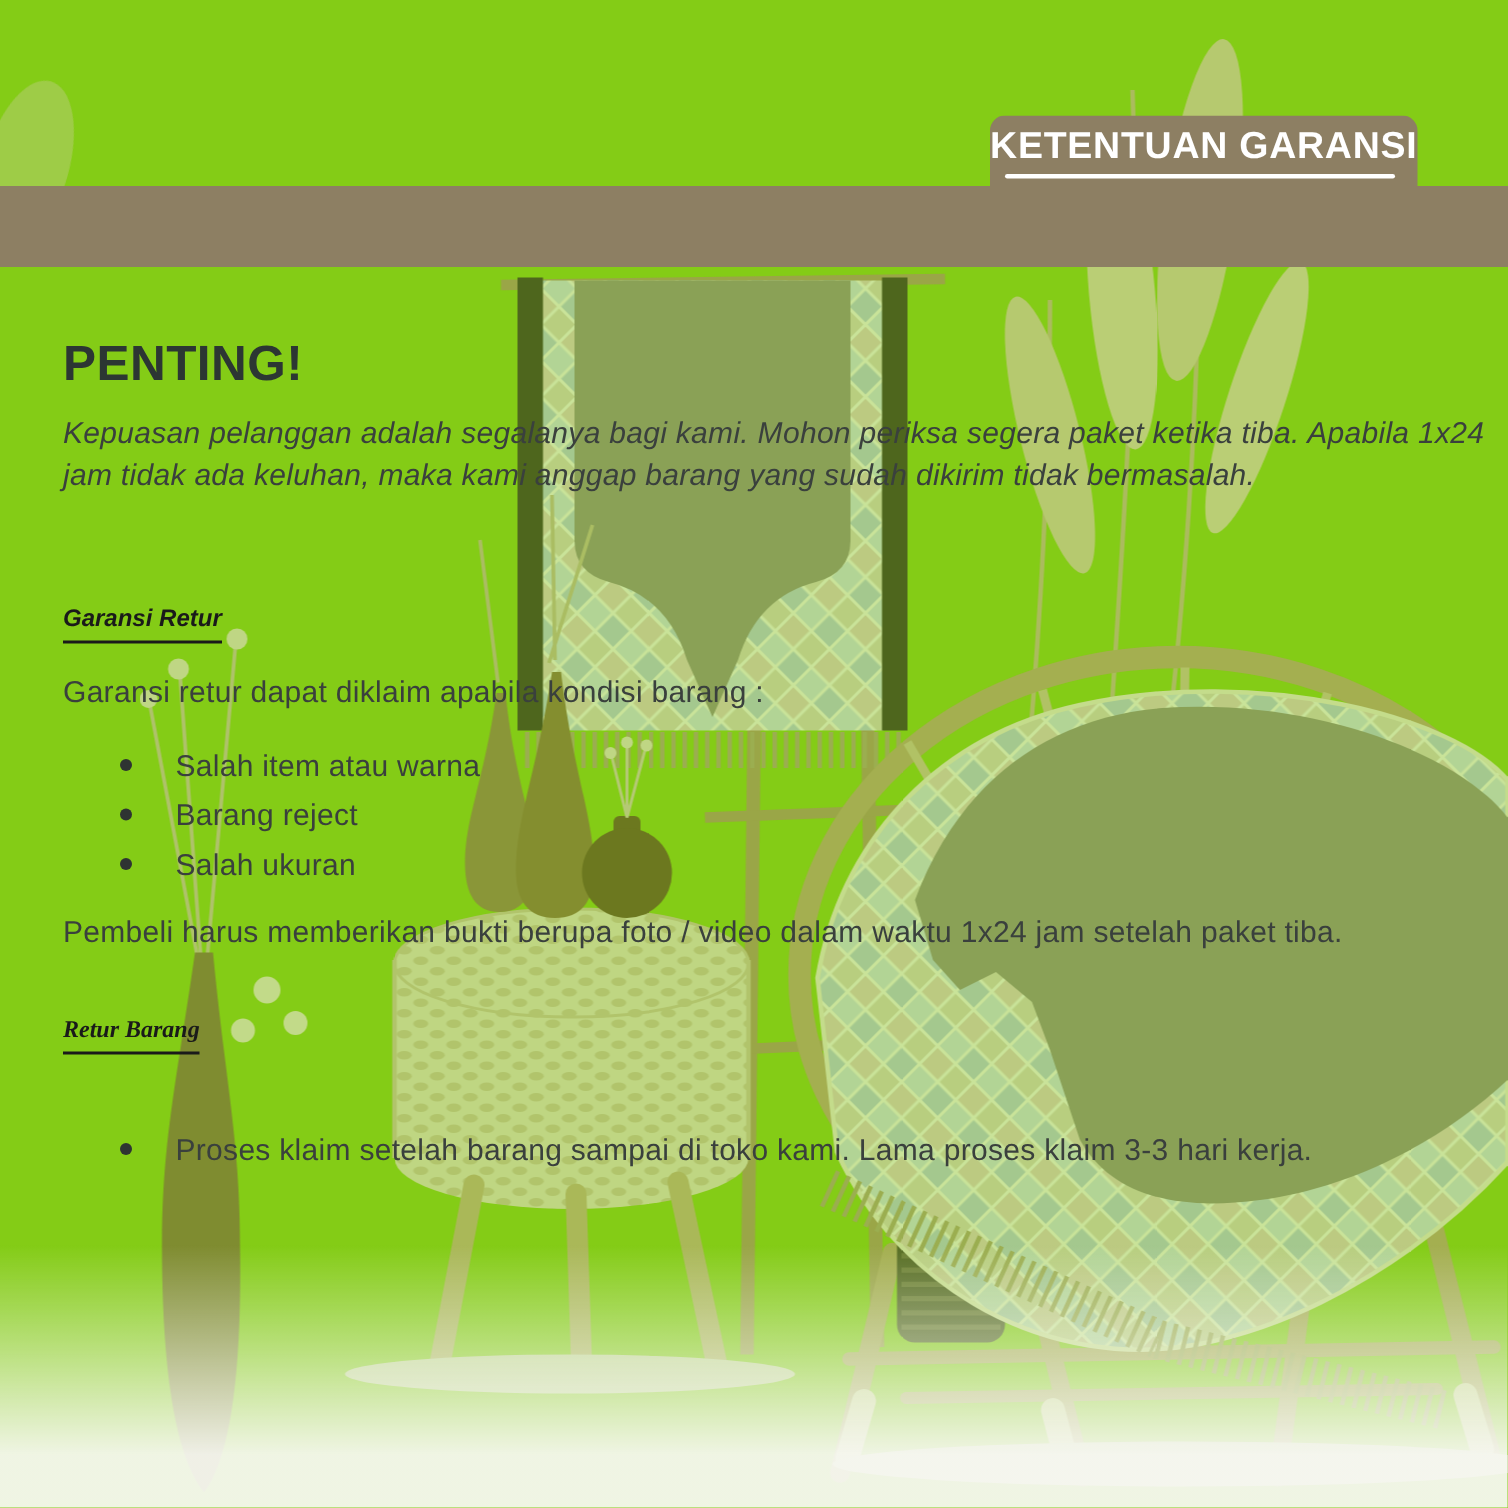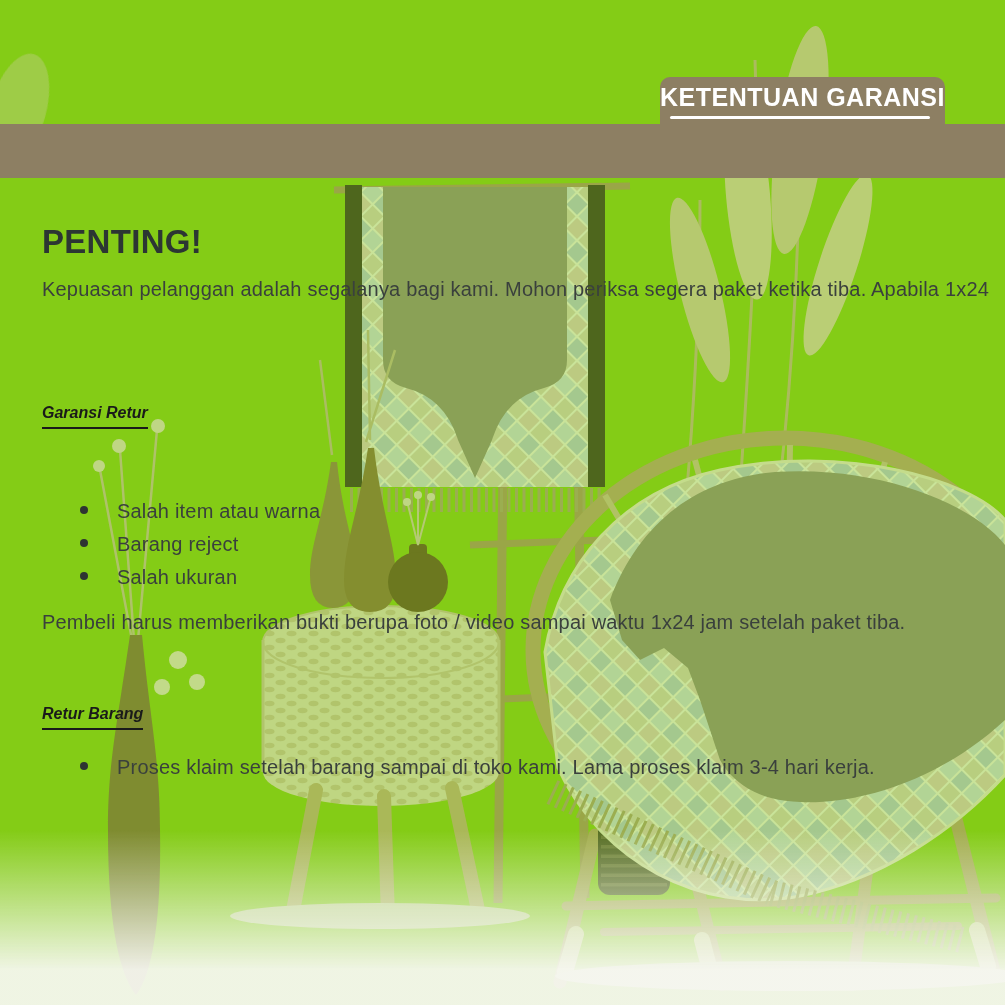--- a/index.html
+++ b/index.html
@@ -38,28 +38,28 @@
   .tab-underline{
     position:absolute;left:10px;right:15px;bottom:5px;height:3.5px;
     background:#ffffff;border-radius:2px;
   }
   
   .txt{position:absolute;z-index:4;color:#3a403d;font-size:20px;line-height:27.5px;letter-spacing:0.2px;white-space:nowrap;}
   .penting{
     position:absolute;left:42px;top:223px;z-index:4;
     color:#2c3633;font-size:33px;font-weight:bold;letter-spacing:0.3px;
   }
-  .intro{left:42px;top:276px;}
+  .intro{left:42px;top:276px;font-style:italic;}
   .sec-title{
     position:absolute;left:42px;z-index:4;
     color:#1a1a1a;font-size:16px;line-height:26px;font-weight:bold;font-style:italic;
     border-bottom:2.5px solid #1a1a1a;padding-bottom:1px;white-space:nowrap;
   }
   .t1{top:400px;}
-  .t2{top:701px;}
+  .t2{top:674px;font-family:Liberation Serif, serif;}
   .lead{left:42px;top:449px;}
   .note{left:42px;top:609px;}
   .bullets{position:absolute;left:80px;z-index:4;}
   .b1{top:496px;}
   .b2{top:752px;}
   .bullet-row{display:flex;align-items:flex-start;height:33px;}
   .dot{
     width:8px;height:8px;border-radius:50%;background:#2e3432;
     margin-top:10px;flex:0 0 8px;
   }
@@ -200,44 +200,46 @@
   <div class="bar" style="background:#8d7f63"></div>
   <div class="tab" style="background:#8d7f63">
     <span class="tab-label">KETENTUAN GARANSI</span>
     <span class="tab-underline"></span>
   </div>
 
   <div class="penting">PENTING!</div>
 
   <div class="txt intro">
     <div>Kepuasan pelanggan adalah segalanya bagi kami. Mohon periksa segera paket ketika tiba. Apabila 1x24</div>
+    <div>jam tidak ada keluhan, maka kami anggap barang yang sudah dikirim tidak bermasalah.</div>
   </div>
 
   <div class="sec-title t1">Garansi Retur</div>
 
+  <div class="txt lead">Garansi retur dapat diklaim apabila kondisi barang :</div>
 
   <div class="bullets b1">
     <div class="bullet-row">
       <span class="dot"></span>
       <span class="btext">Salah item atau warna</span>
     </div>
     <div class="bullet-row">
       <span class="dot"></span>
       <span class="btext">Barang reject</span>
     </div>
     <div class="bullet-row">
       <span class="dot"></span>
       <span class="btext">Salah ukuran</span>
     </div>
   </div>
 
-  <div class="txt note">Pembeli harus memberikan bukti berupa foto / video sampai waktu 1x24 jam setelah paket tiba.</div>
+  <div class="txt note">Pembeli harus memberikan bukti berupa foto / video dalam waktu 1x24 jam setelah paket tiba.</div>
 
   <div class="sec-title t2">Retur Barang</div>
 
   <div class="bullets b2">
     <div class="bullet-row">
       <span class="dot"></span>
-      <span class="btext">Proses klaim setelah barang sampai di toko kami. Lama proses klaim 3-4 hari kerja.</span>
+      <span class="btext">Proses klaim setelah barang sampai di toko kami. Lama proses klaim 3-3 hari kerja.</span>
     </div>
   </div>
 
 </div>
 
 </body></html>

